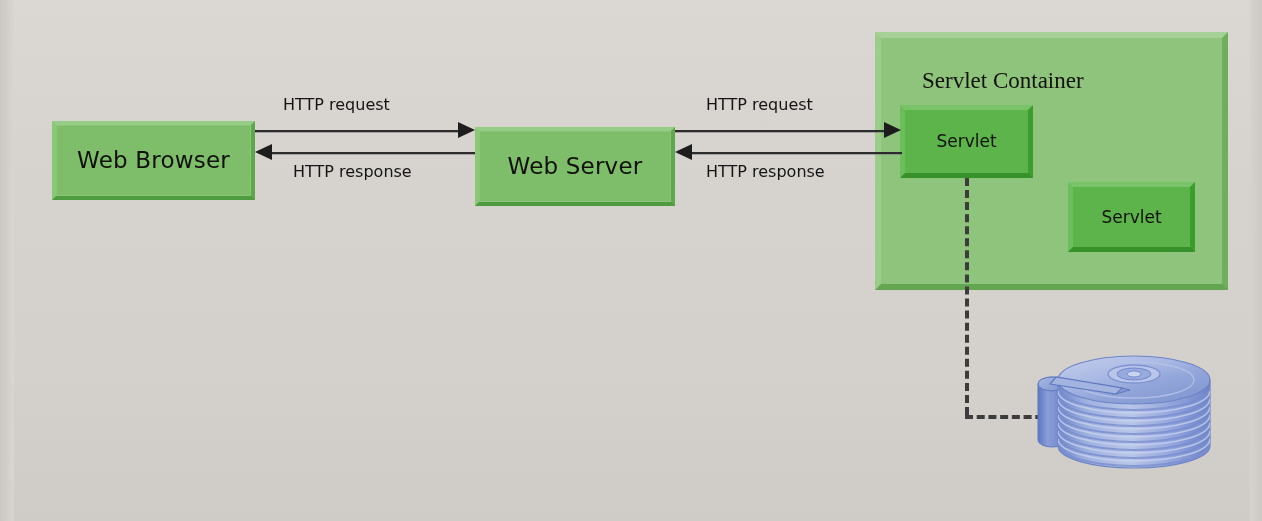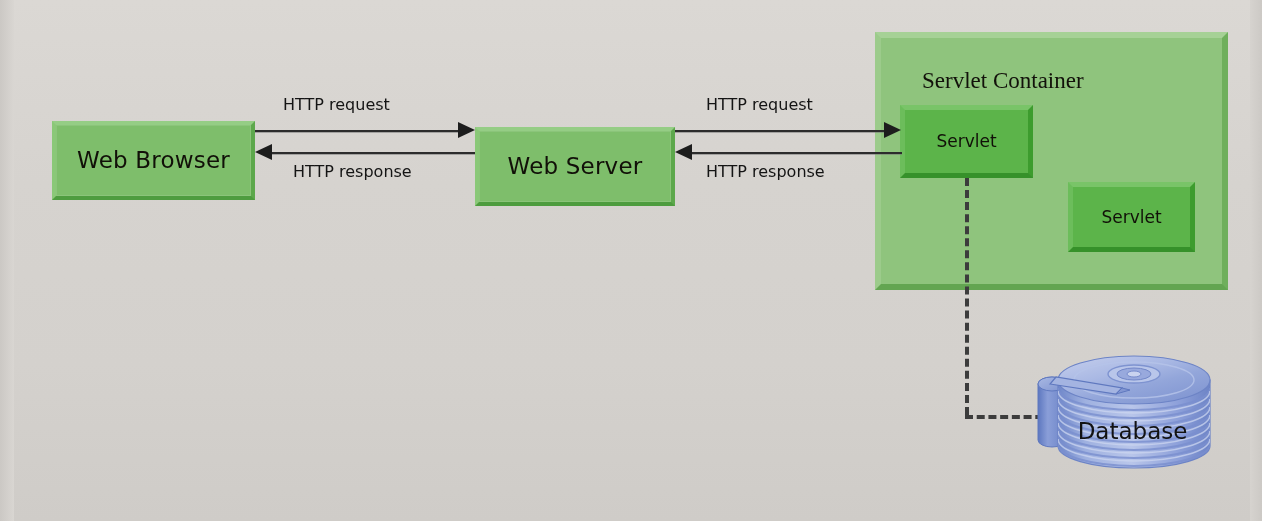--- a/index.html
+++ b/index.html
@@ -242,16 +242,15 @@
       <ellipse cx="104" cy="36" rx="76" ry="24" fill="url(#topGrad)" stroke="#6d84c6" stroke-width="1.2"></ellipse>
       <ellipse cx="104" cy="36" rx="60" ry="18" fill="none" stroke="#b5c3e9" stroke-width="1.4" opacity="0.85"></ellipse>
 
       <ellipse cx="104" cy="30" rx="26" ry="9" fill="#b9c6ea" stroke="#7e93d0" stroke-width="1.4"></ellipse>
       <ellipse cx="104" cy="30" rx="17" ry="6" fill="#98a9dd" stroke="#7287c8" stroke-width="1"></ellipse>
       <ellipse cx="104" cy="30" rx="7" ry="3" fill="#c9d3ef" stroke="#7287c8" stroke-width="0.9"></ellipse>
 
       <path d="M20,40 L86,50 L92,44 L26,33 Z" fill="#a4b4e1" stroke="#5f78bf" stroke-width="1.2"></path>
       <path d="M86,50 L100,46 L92,44 Z" fill="#8296d2" stroke="#5f78bf" stroke-width="1"></path>
     </svg>
-    <div class="db-label">Database</div>
   </div>
 
 </div>
 
 </body></html>

